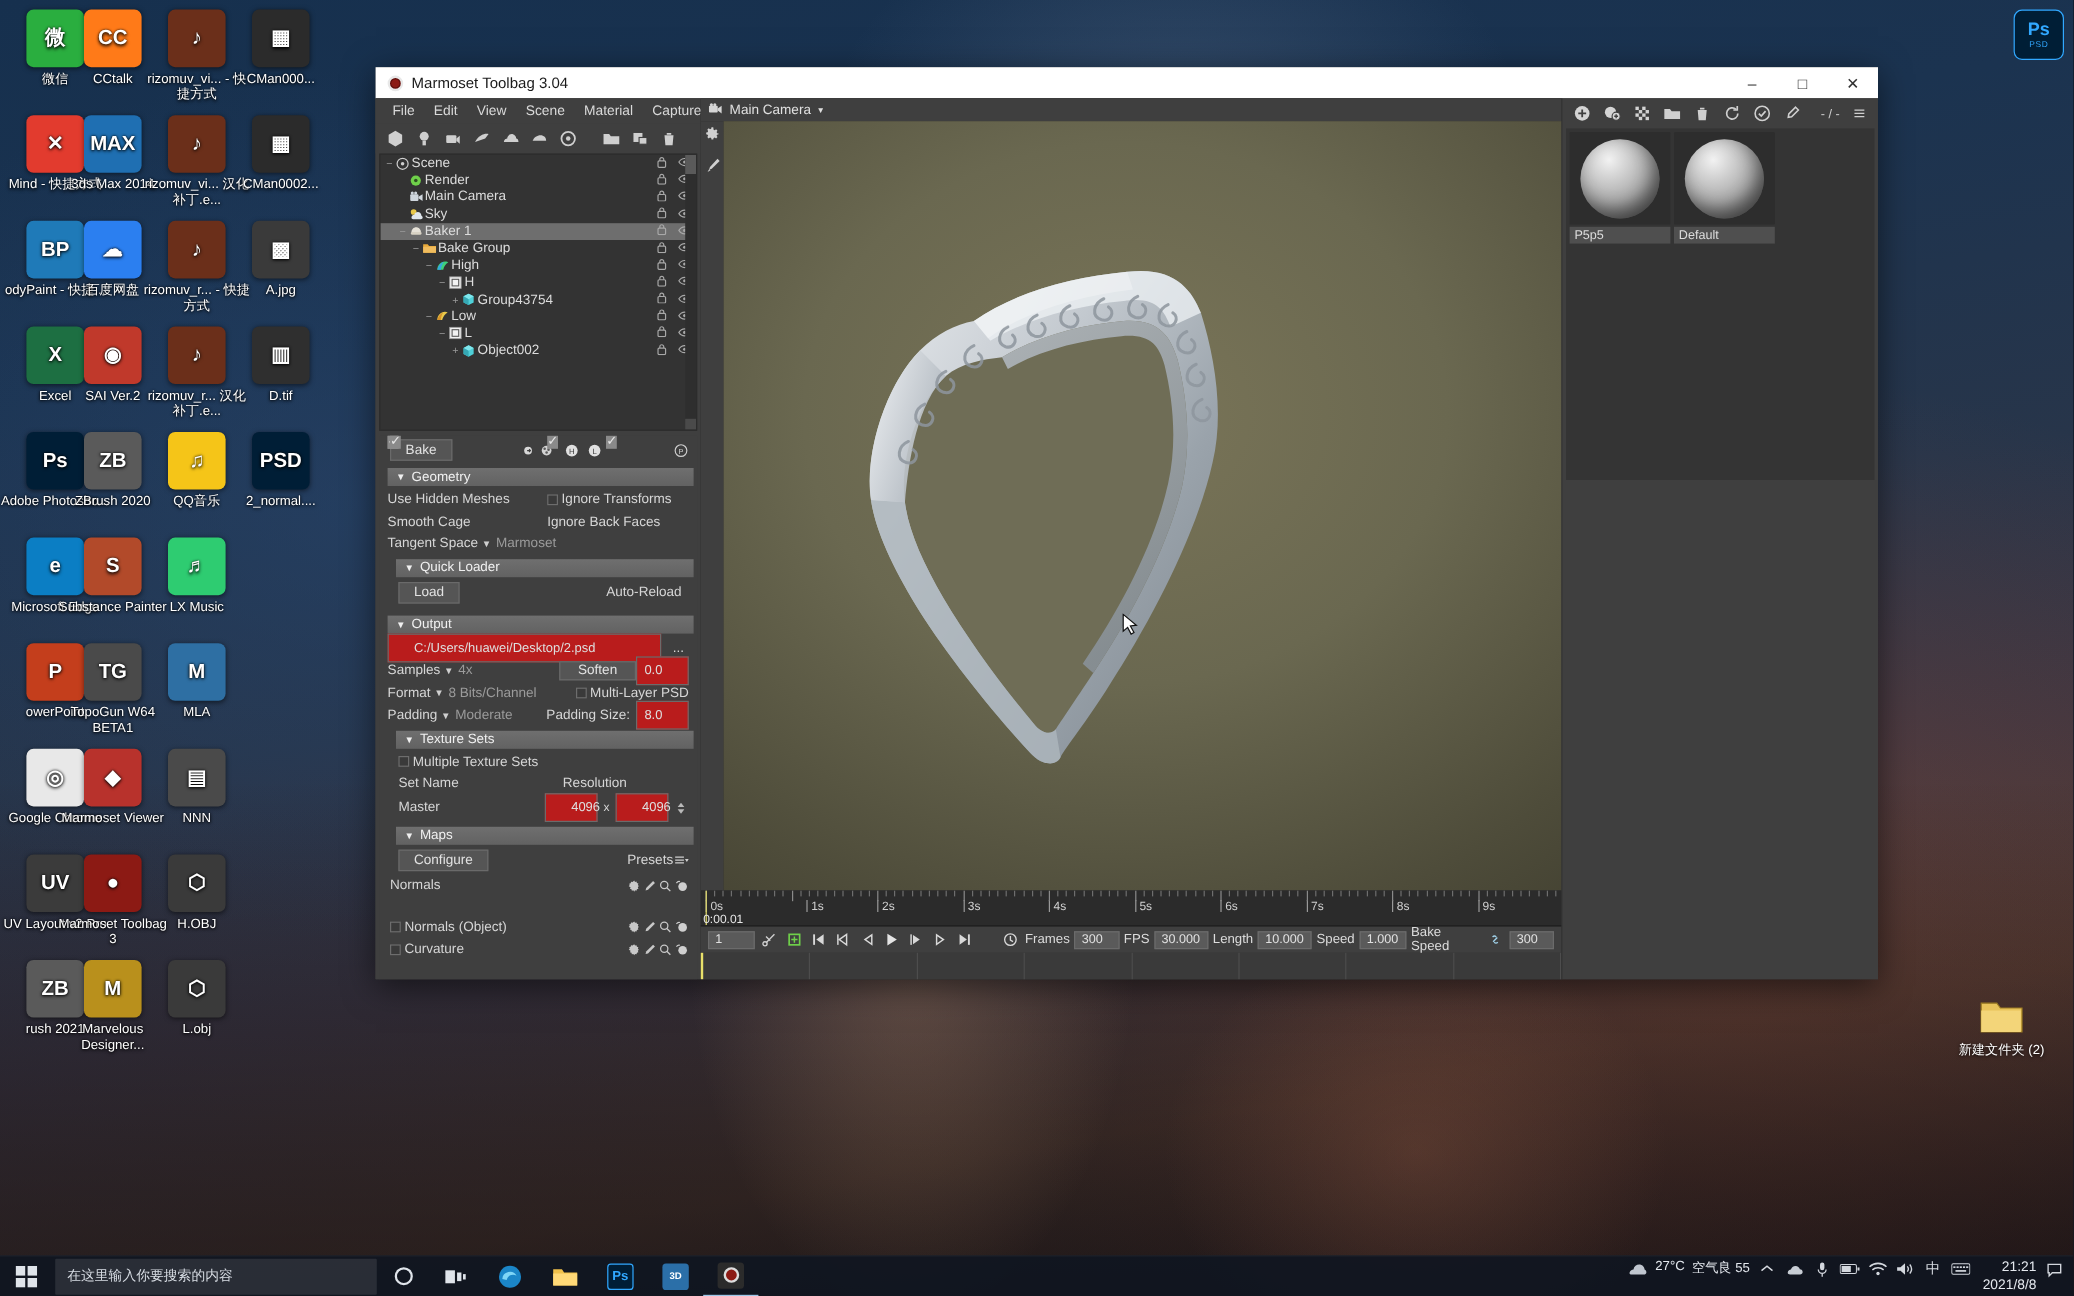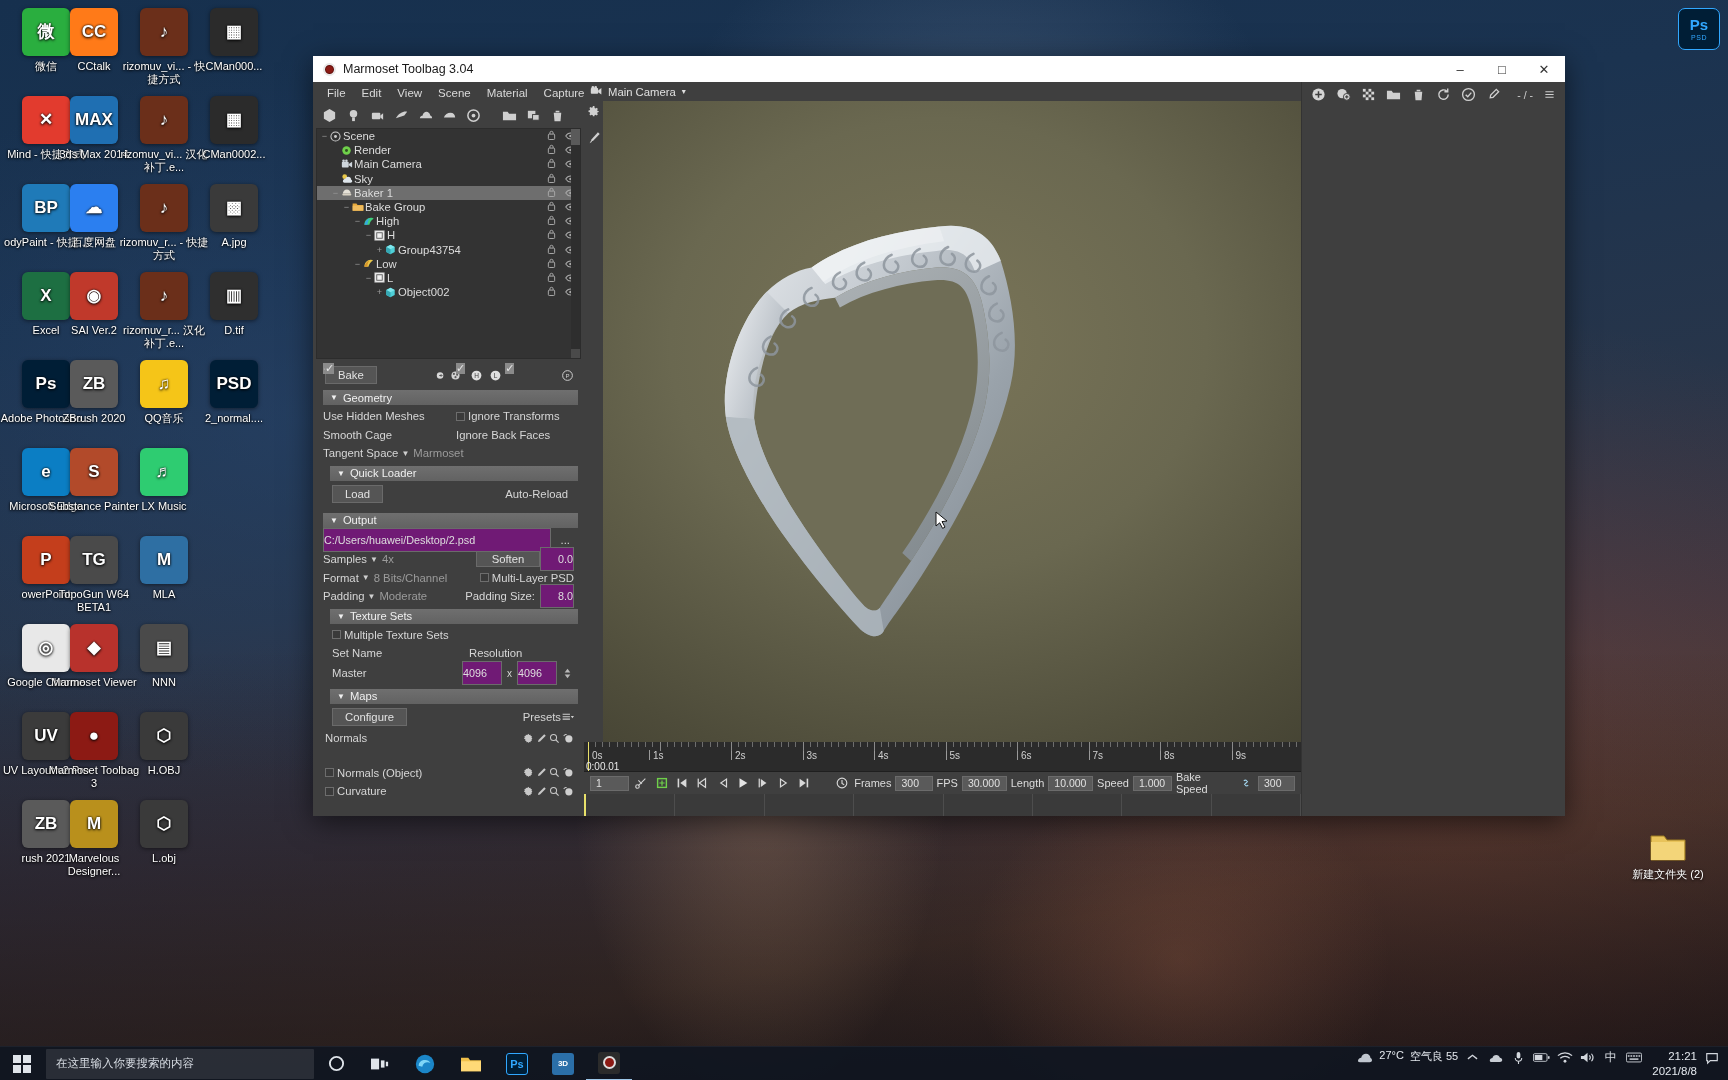--- a/index.html
+++ b/index.html
@@ -116,22 +116,22 @@
   .sect .tri{ margin-right:5px; font-size:8px; }
   .btnflat{
     background:#555; border:1px solid #6a6a6a; color:#e2e2e2; font-size:11.3px;
     padding:2px 12px; min-width:48px; text-align:center;
   }
   .chk{ display:flex; align-items:center; gap:3px; }
   .chk .box{ width:9px; height:9px; border:1px solid #6d6d6d; background:#3a3a3a; display:inline-block;}
   .chk .tick{ color:#e6e6e6; font-size:11px; line-height:1; width:9px; display:inline-block;}
   .dim{ color:#9b9b9b; }
   .field{
-    background:#701a75; border:1px solid #6b6b6b; color:#dedede; font-size:10.8px;
-    padding:1px 0; height:24px; display:flex; align-items:center;
+    background:#b91c1c; border:1px solid #6b6b6b; color:#dedede; font-size:10.8px;
+    padding:1px 21px; height:24px; display:flex; align-items:center;
   }
   .caret{ font-size:8px; margin:0 4px 0 3px; color:#cfcfcf;}
   .miniico{ width:13px; height:13px; display:inline-flex; align-items:center; justify-content:center; color:#c8c8c8;}
 
   
   #mt-center{ flex:1; display:flex; flex-direction:column; min-width:0; background:#2a2a2a;}
   #vp-header{ height:19px; background:#3f3f3f; display:flex; align-items:center; padding-left:6px; font-size:11.3px; color:#e0e0e0;}
   #vp-area{ flex:1; display:flex; min-height:0; position:relative; }
   #vp-tools{ width:19px; background:#3f3f3f; padding-top:4px; display:flex; flex-direction:column; align-items:center; gap:9px;}
   #vp-canvas{
@@ -1078,21 +1078,21 @@
               <div class="tick tickL" style="left: 4px;"></div>
               <div class="tick tickS" style="left: 11.15px;"></div>
               <div class="tick tickS" style="left: 18.3px;"></div>
               <div class="tick tickS" style="left: 25.45px;"></div>
               <div class="tick tickS" style="left: 32.6px;"></div>
               <div class="tick tickS" style="left: 39.75px;"></div>
               <div class="tick tickS" style="left: 46.9px;"></div>
               <div class="tick tickS" style="left: 54.05px;"></div>
               <div class="tick tickS" style="left: 61.2px;"></div>
               <div class="tick tickS" style="left: 68.35px;"></div>
-              <div class="secl" style="left: 65px; text-align: right;">1s</div>
+              <div class="secl" style="left: 88px; text-align: right;">1s</div>
               <div class="tick tickL" style="left: 75.5px;"></div>
               <div class="tick tickS" style="left: 82.65px;"></div>
               <div class="tick tickS" style="left: 89.8px;"></div>
               <div class="tick tickS" style="left: 96.95px;"></div>
               <div class="tick tickS" style="left: 104.1px;"></div>
               <div class="tick tickS" style="left: 111.25px;"></div>
               <div class="tick tickS" style="left: 118.4px;"></div>
               <div class="tick tickS" style="left: 125.55px;"></div>
               <div class="tick tickS" style="left: 132.7px;"></div>
               <div class="tick tickS" style="left: 139.85px;"></div>
@@ -1337,20 +1337,34 @@
           </span>
         <span class="spacer"></span>
         <span style="padding-right:2px">- / -</span>
         <span class="tool">
             <svg width="11" height="11" viewBox="0 0 16 16">
               <path d="M2 4h12M2 8h12M2 12h12" stroke="#cfcfcf" stroke-width="1.5"></path>
             </svg>
           </span>
       </div>
 
+      <div id="mat-grid">
+          <div class="matcell">
+            <div class="matthumb">
+              <div class="sphere"></div>
+            </div>
+            <div class="matname">P5p5</div>
+          </div>
+          <div class="matcell">
+            <div class="matthumb">
+              <div class="sphere"></div>
+            </div>
+            <div class="matname">Default</div>
+          </div>
+        </div>
 
     </div>
 
   </div>
 </div>
 
 <div id="taskbar-strip">
   <div class="tb-icon">
     <svg width="18" height="18" viewBox="0 0 18 18">
         <g fill="#dfe4ea">

